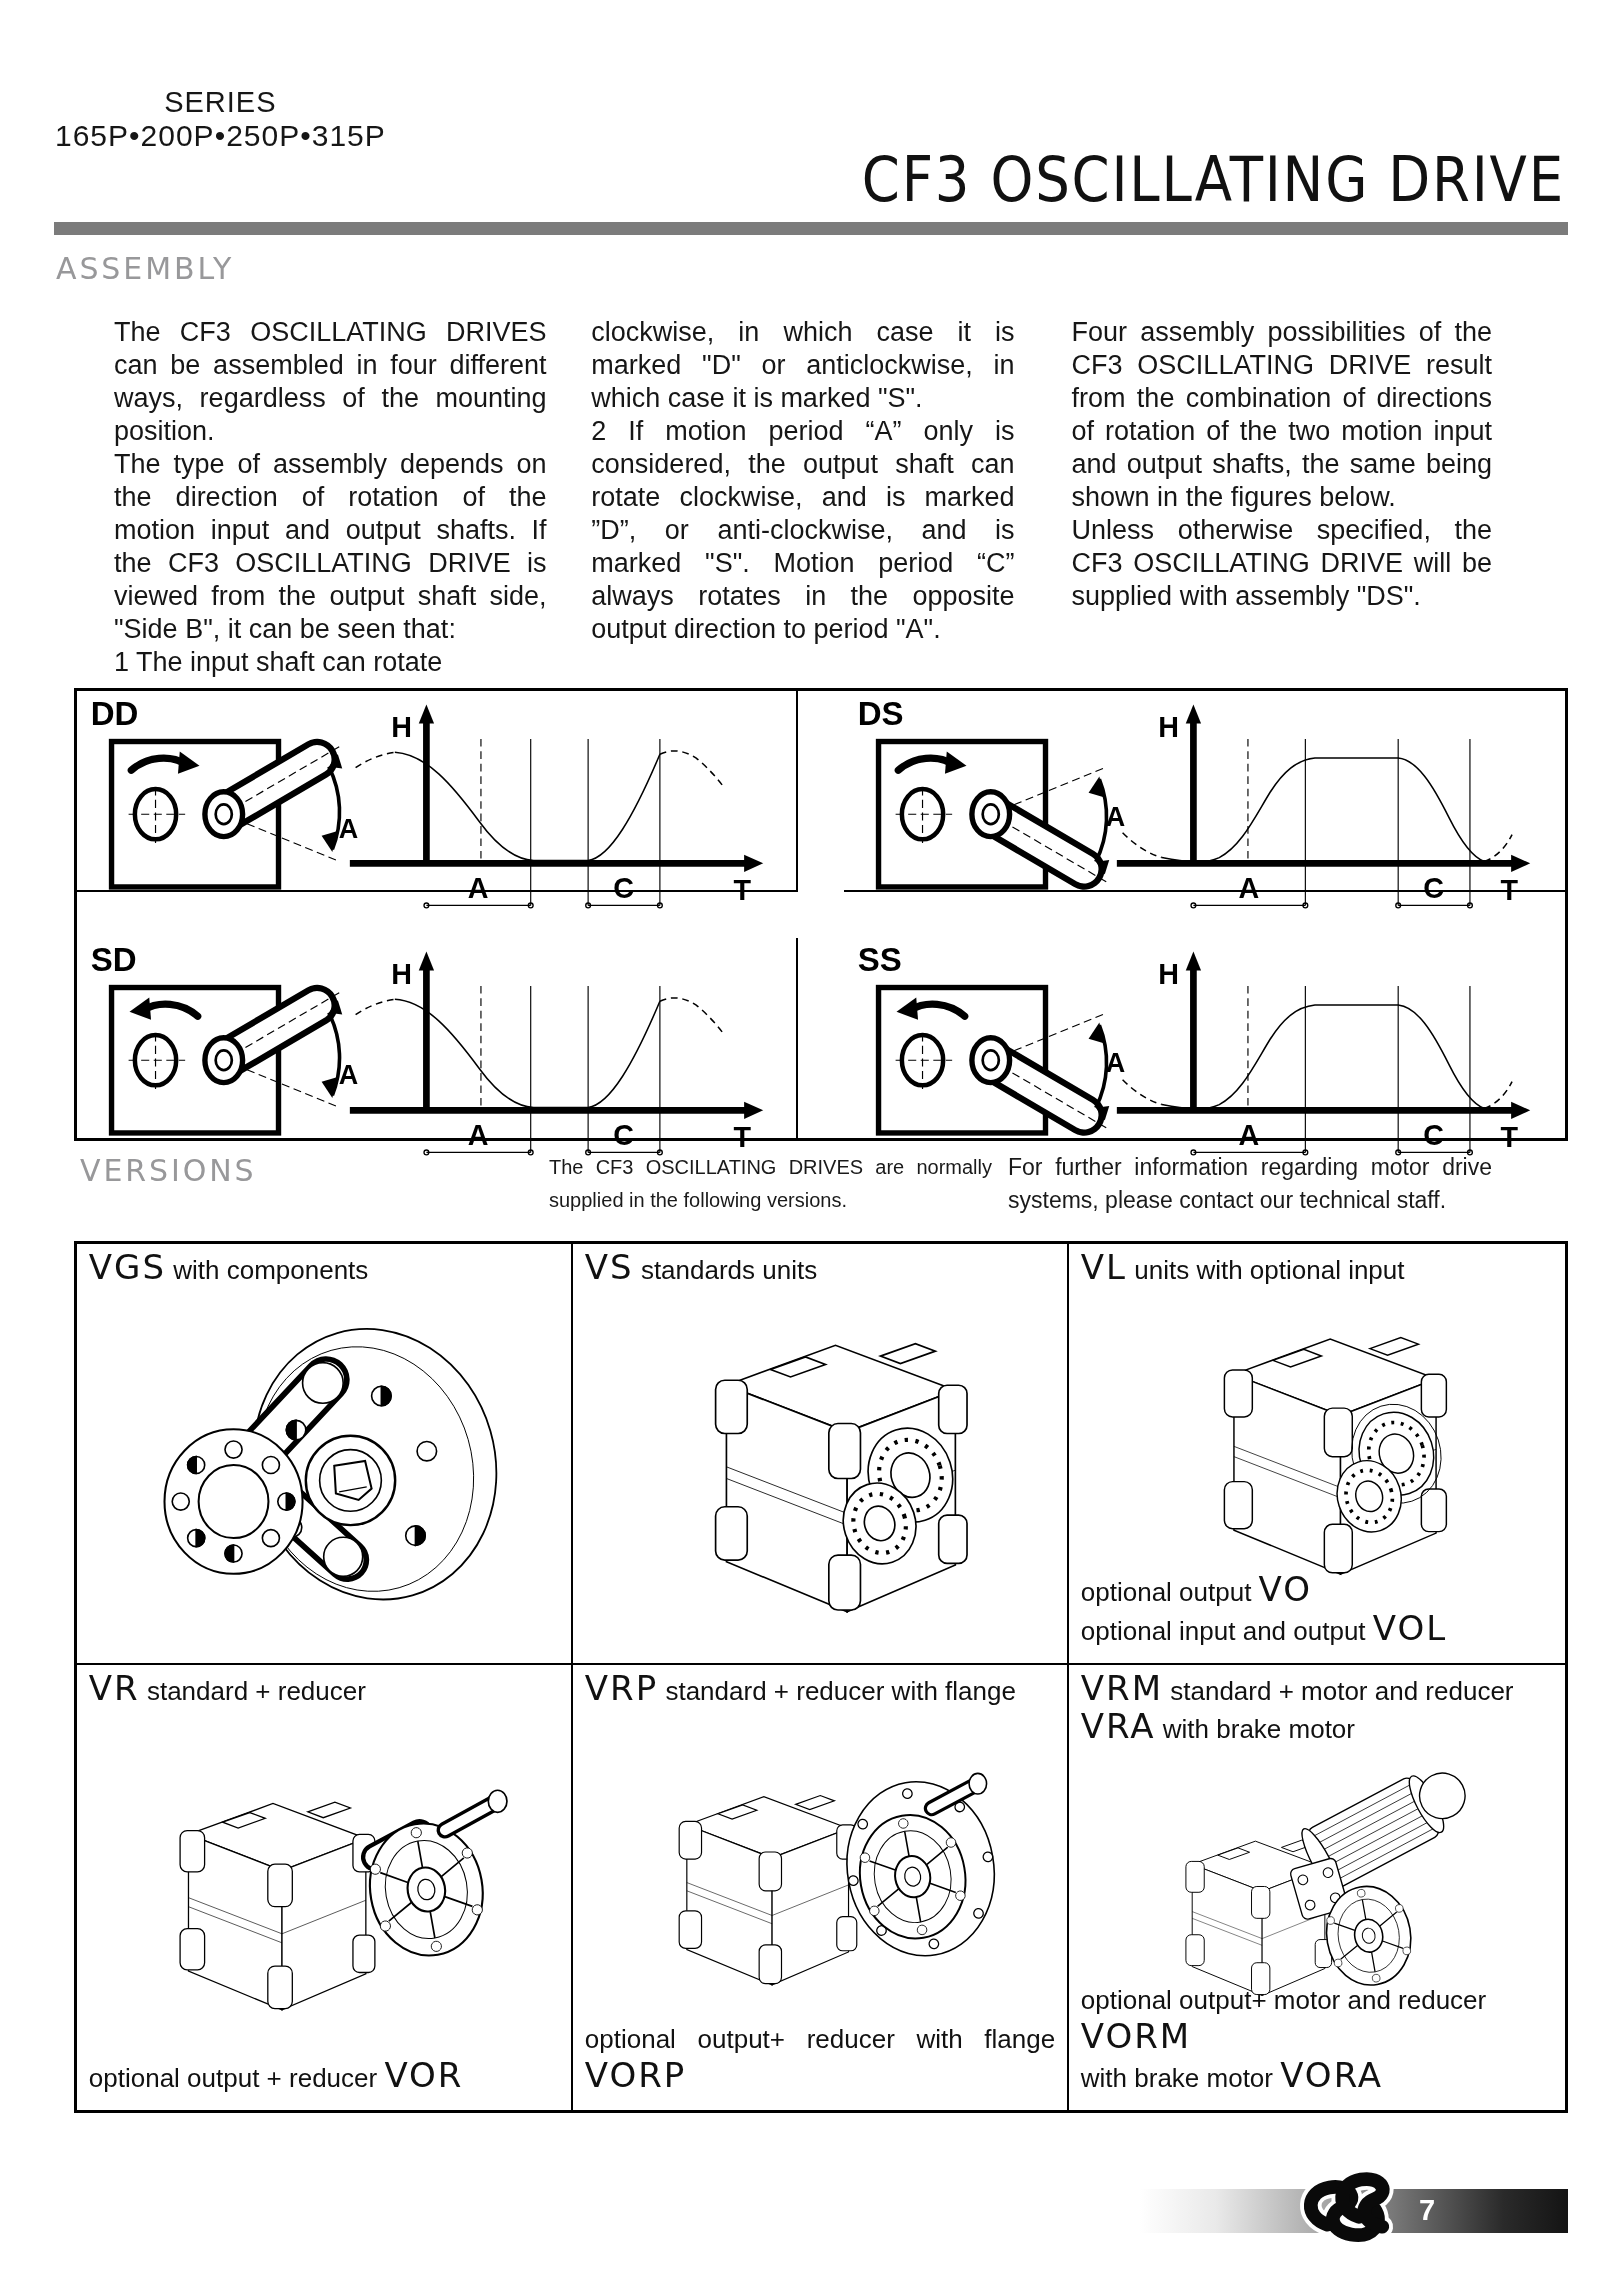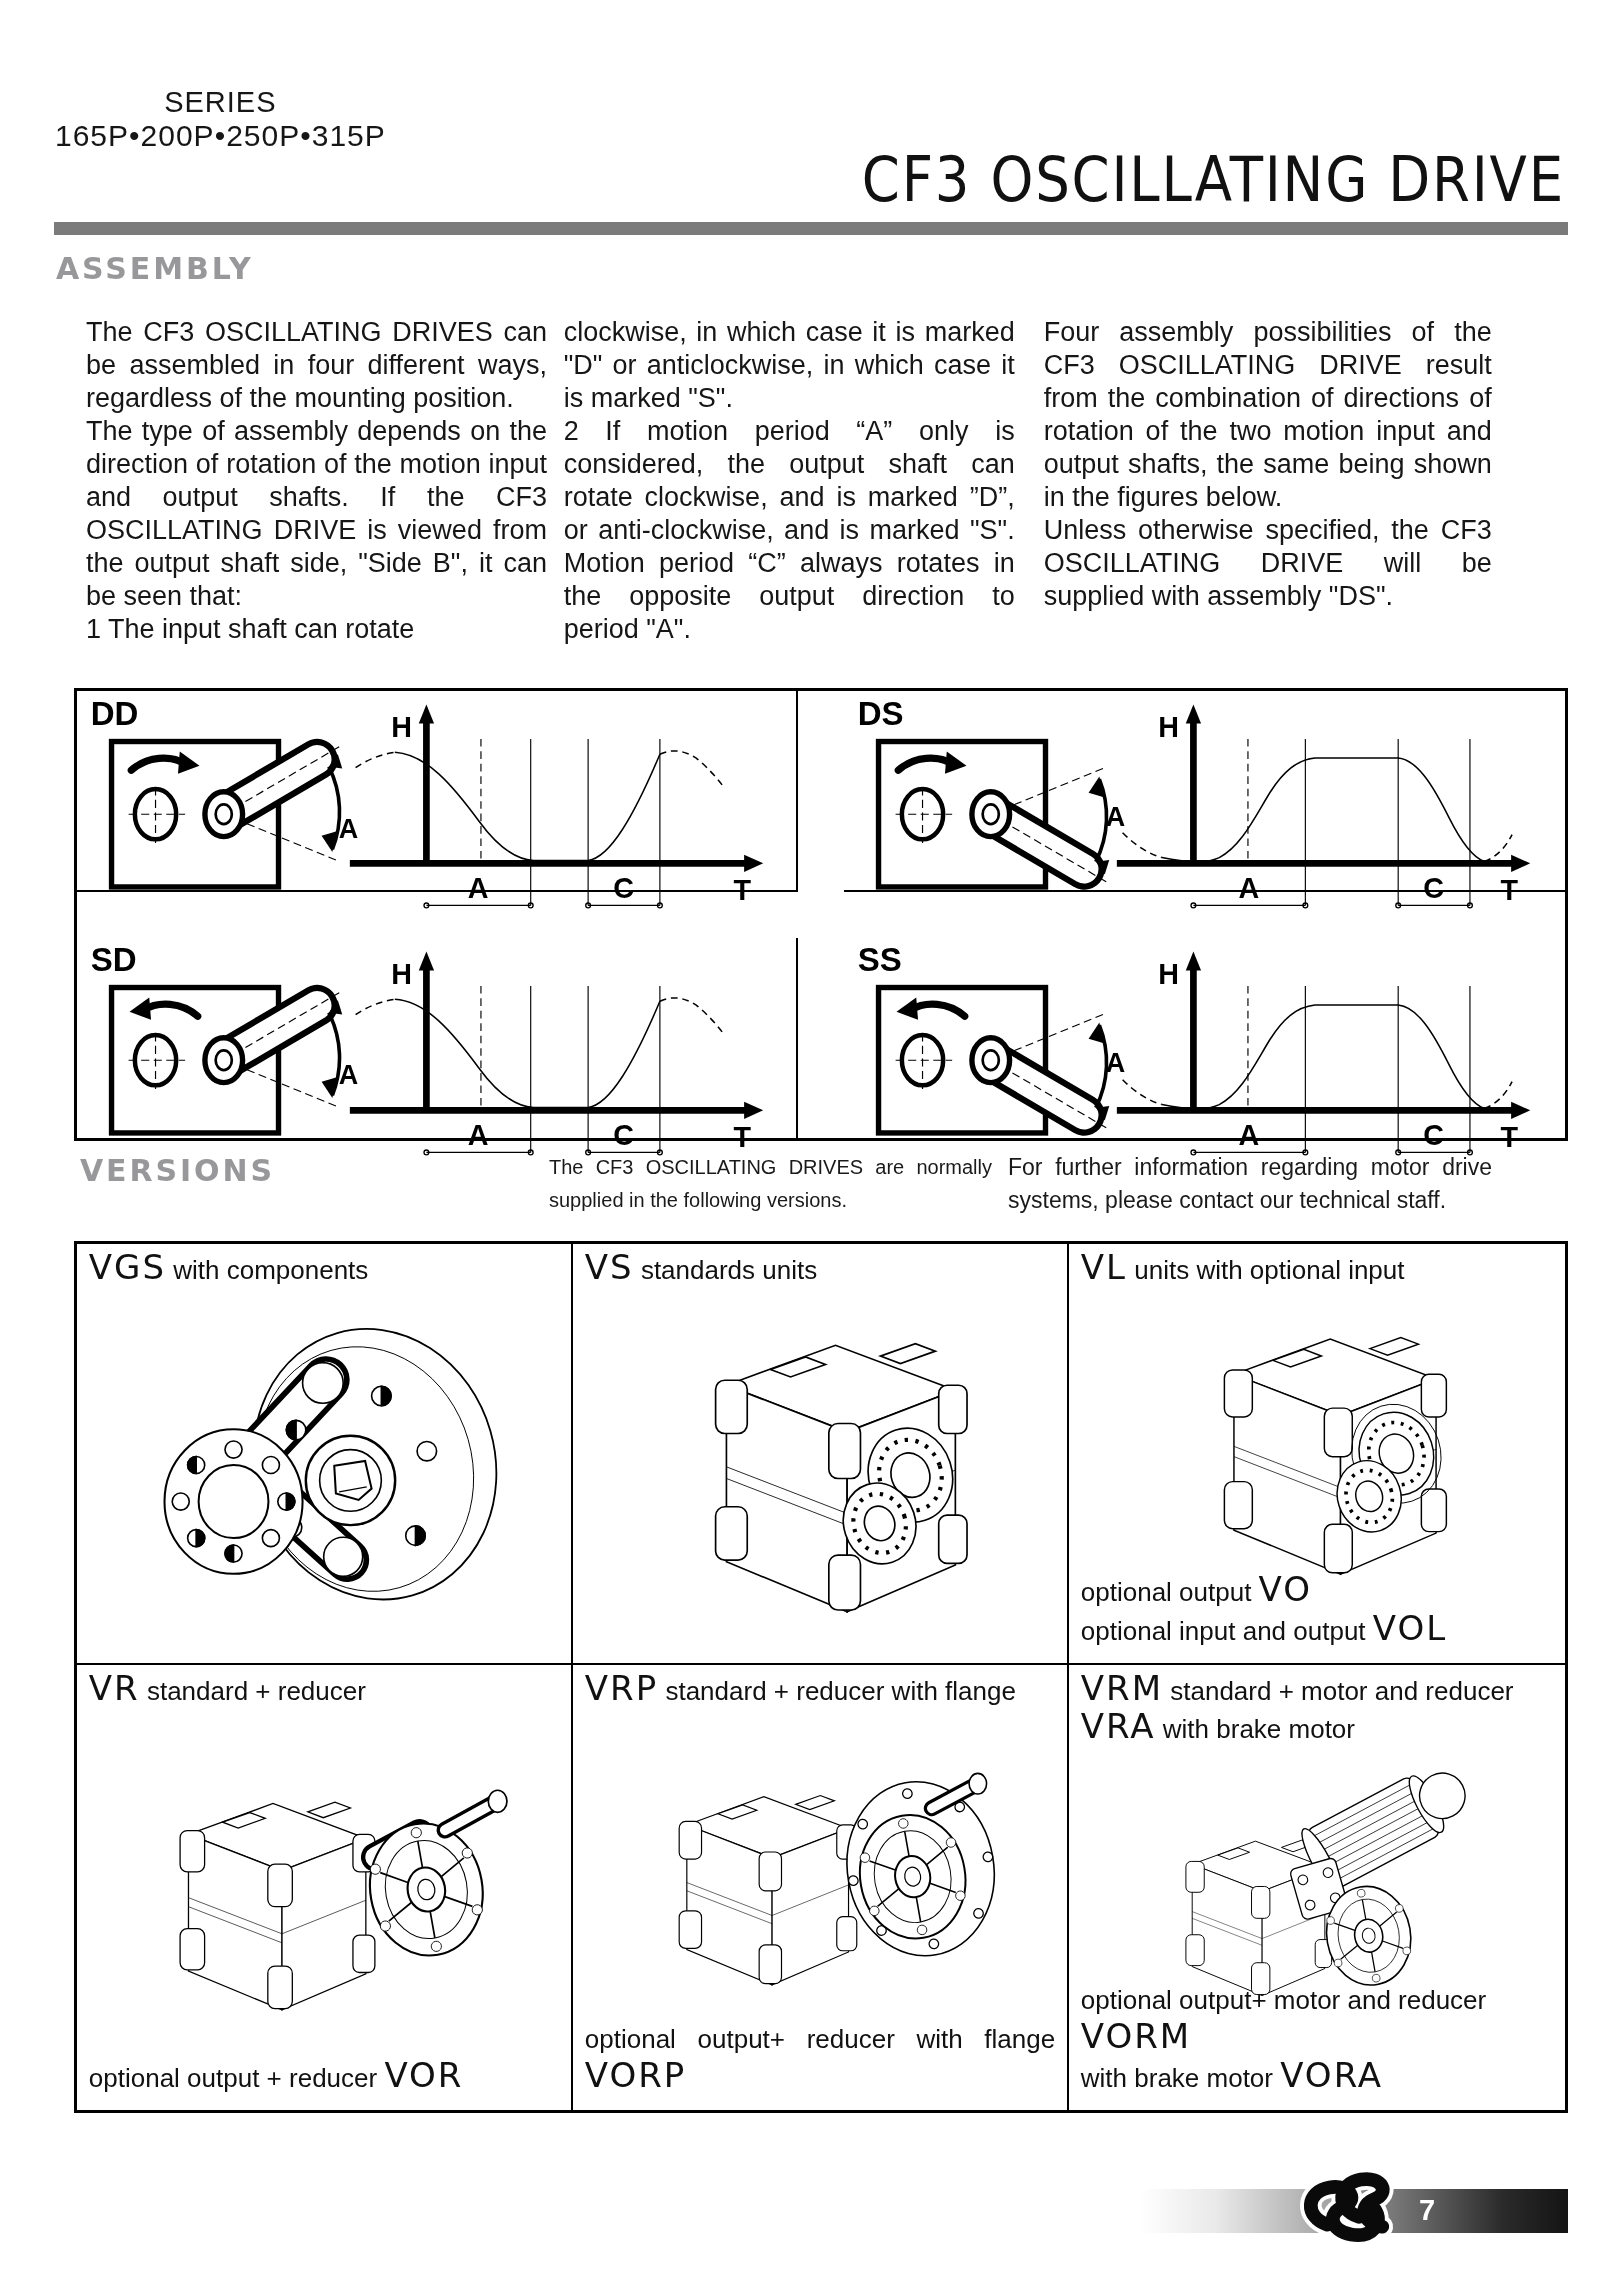--- a/index.html
+++ b/index.html
@@ -6,25 +6,25 @@
   .page{position:relative;width:1620px;height:2293px;background:#fff;overflow:hidden;
         font-family:"Liberation Sans",sans-serif;color:#1a1a1a;}
   
   .series{position:absolute;left:55px;top:86px;line-height:33px;color:#161616;text-align:center;}
   .series .l1{font-size:29px;letter-spacing:1px;}
   .series .l2{font-size:30px;letter-spacing:1px;}
   .doc-title{position:absolute;right:55px;top:143px;font-family:"DejaVu Sans",sans-serif;
              font-size:62px;font-weight:400;letter-spacing:2px;color:#111;
              transform:scaleX(0.88);transform-origin:100% 50%;white-space:nowrap;}
   .title-bar{position:absolute;left:54px;top:222px;width:1514px;height:12.7px;background:#7b7b7b;}
-  .sec-head{position:absolute;font-size:30px;font-weight:bold;color:#98989a;letter-spacing:2.9px;
+  .sec-head{position:absolute;font-size:30px;font-weight:normal;color:#98989a;letter-spacing:2.9px;
             font-family:"DejaVu Sans",sans-serif;}
   
   .cols{position:absolute;left:86px;top:316px;width:1406px;display:flex;}
-  .col{font-size:27px;line-height:33px;text-align:justify;white-space:pre-line;color:#161616;}
+  .col{font-size:27px;line-height:33px;text-align:justify;white-space:pre-line;color:#161616;margin-left:28px;}
   .col1{width:461px;margin-right:16.7px;}
   .col2{width:451px;margin-right:29px;}
   .col3{width:448px;}
   
   .adg{position:absolute;left:74px;top:688px;width:1488px;height:447px;border:3.9px solid #000;
        display:grid;grid-template-columns:1fr 1fr;grid-template-rows:1fr 1fr;background:#fff;gap:46px;}
   .adg-cell{position:relative;}
   .br{border-right:2.9px solid #000;}
   .bb{border-bottom:2.9px solid #000;}
   .adg-label{position:absolute;left:13.7px;top:3.9px;font-size:33px;font-weight:bold;color:#000;}

